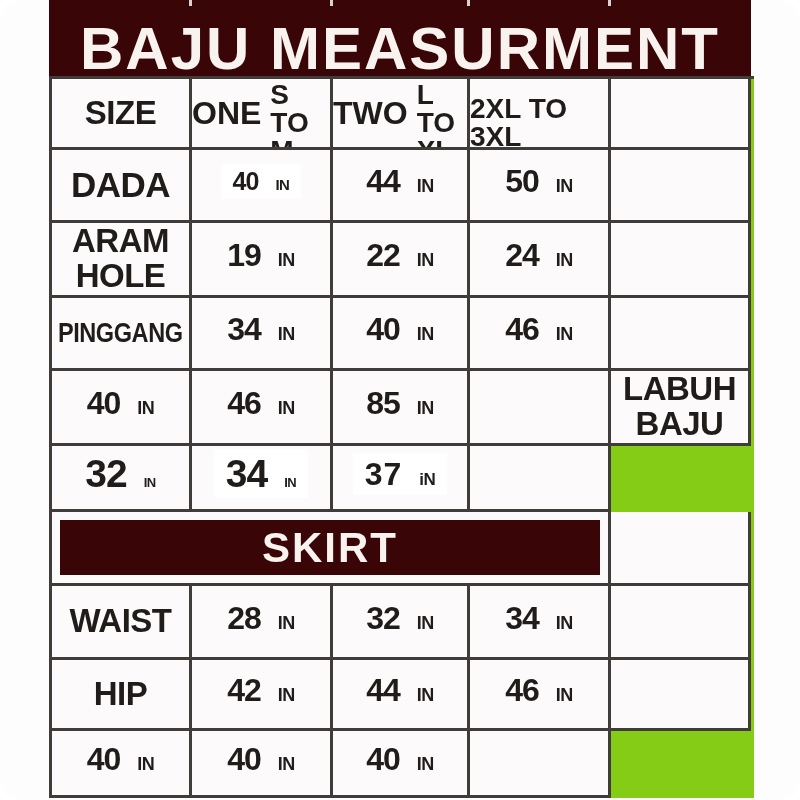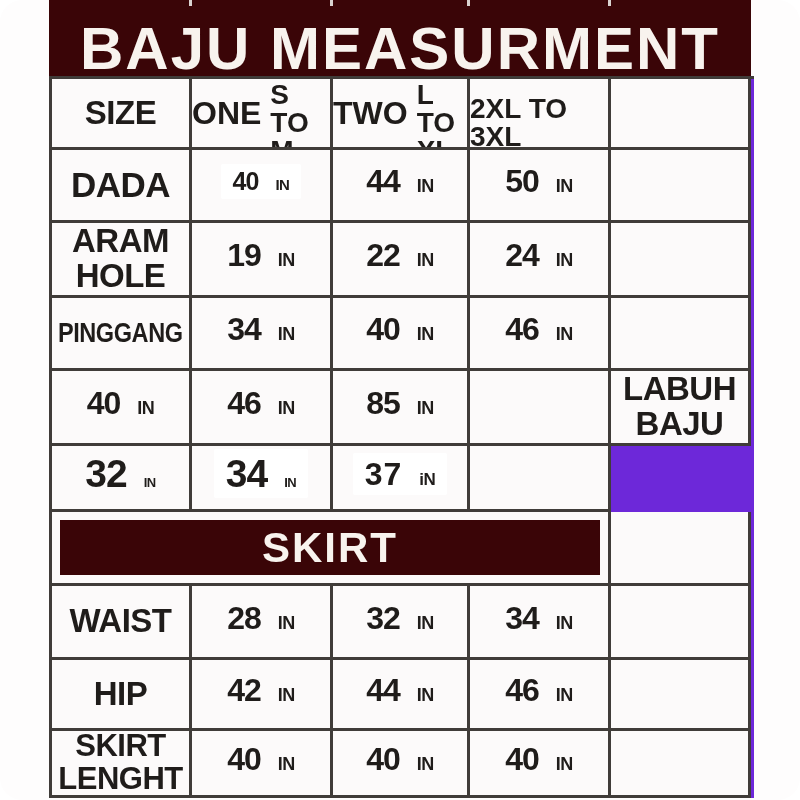--- a/index.html
+++ b/index.html
@@ -34,21 +34,21 @@
   }
 
   
   .chart-table{
     position:absolute;left:49px;top:76px;width:702px;
     display:grid;
     grid-template-columns:140px 141px 137px 141px 140px;
     grid-template-rows:71px 73px 75px 73px 75px 66px 74px 74px 71px 67px;
     border-top:3px solid #403c39;
     border-left:3px solid #403c39;
-    background:#6d28d9;
+    background:#84cc16;
   }
   .cell{
     box-sizing:border-box;
     border-right:3px solid #403c39;
     border-bottom:3px solid #403c39;
     background:#fcfafa;
     display:flex;align-items:center;justify-content:center;
     overflow:hidden;
   }
   .lbl{font-weight:bold;font-size:33px;line-height:1.05;text-align:center;letter-spacing:-0.5px;}
@@ -289,23 +289,20 @@
     </div>
     <div class="cell">
       <span class="val">
           <span class="num">46</span>
           <span class="unit">IN</span>
         </span>
     </div>
     <div class="cell"></div>
 
     <div class="cell">
-      <span class="lbl lbl-skirtlenght">SKIRT LENGHT</span>
-    </div>
-    <div class="cell">
       <span class="val">
           <span class="num">40</span>
           <span class="unit">IN</span>
         </span>
     </div>
     <div class="cell">
       <span class="val">
           <span class="num">40</span>
           <span class="unit">IN</span>
         </span>

